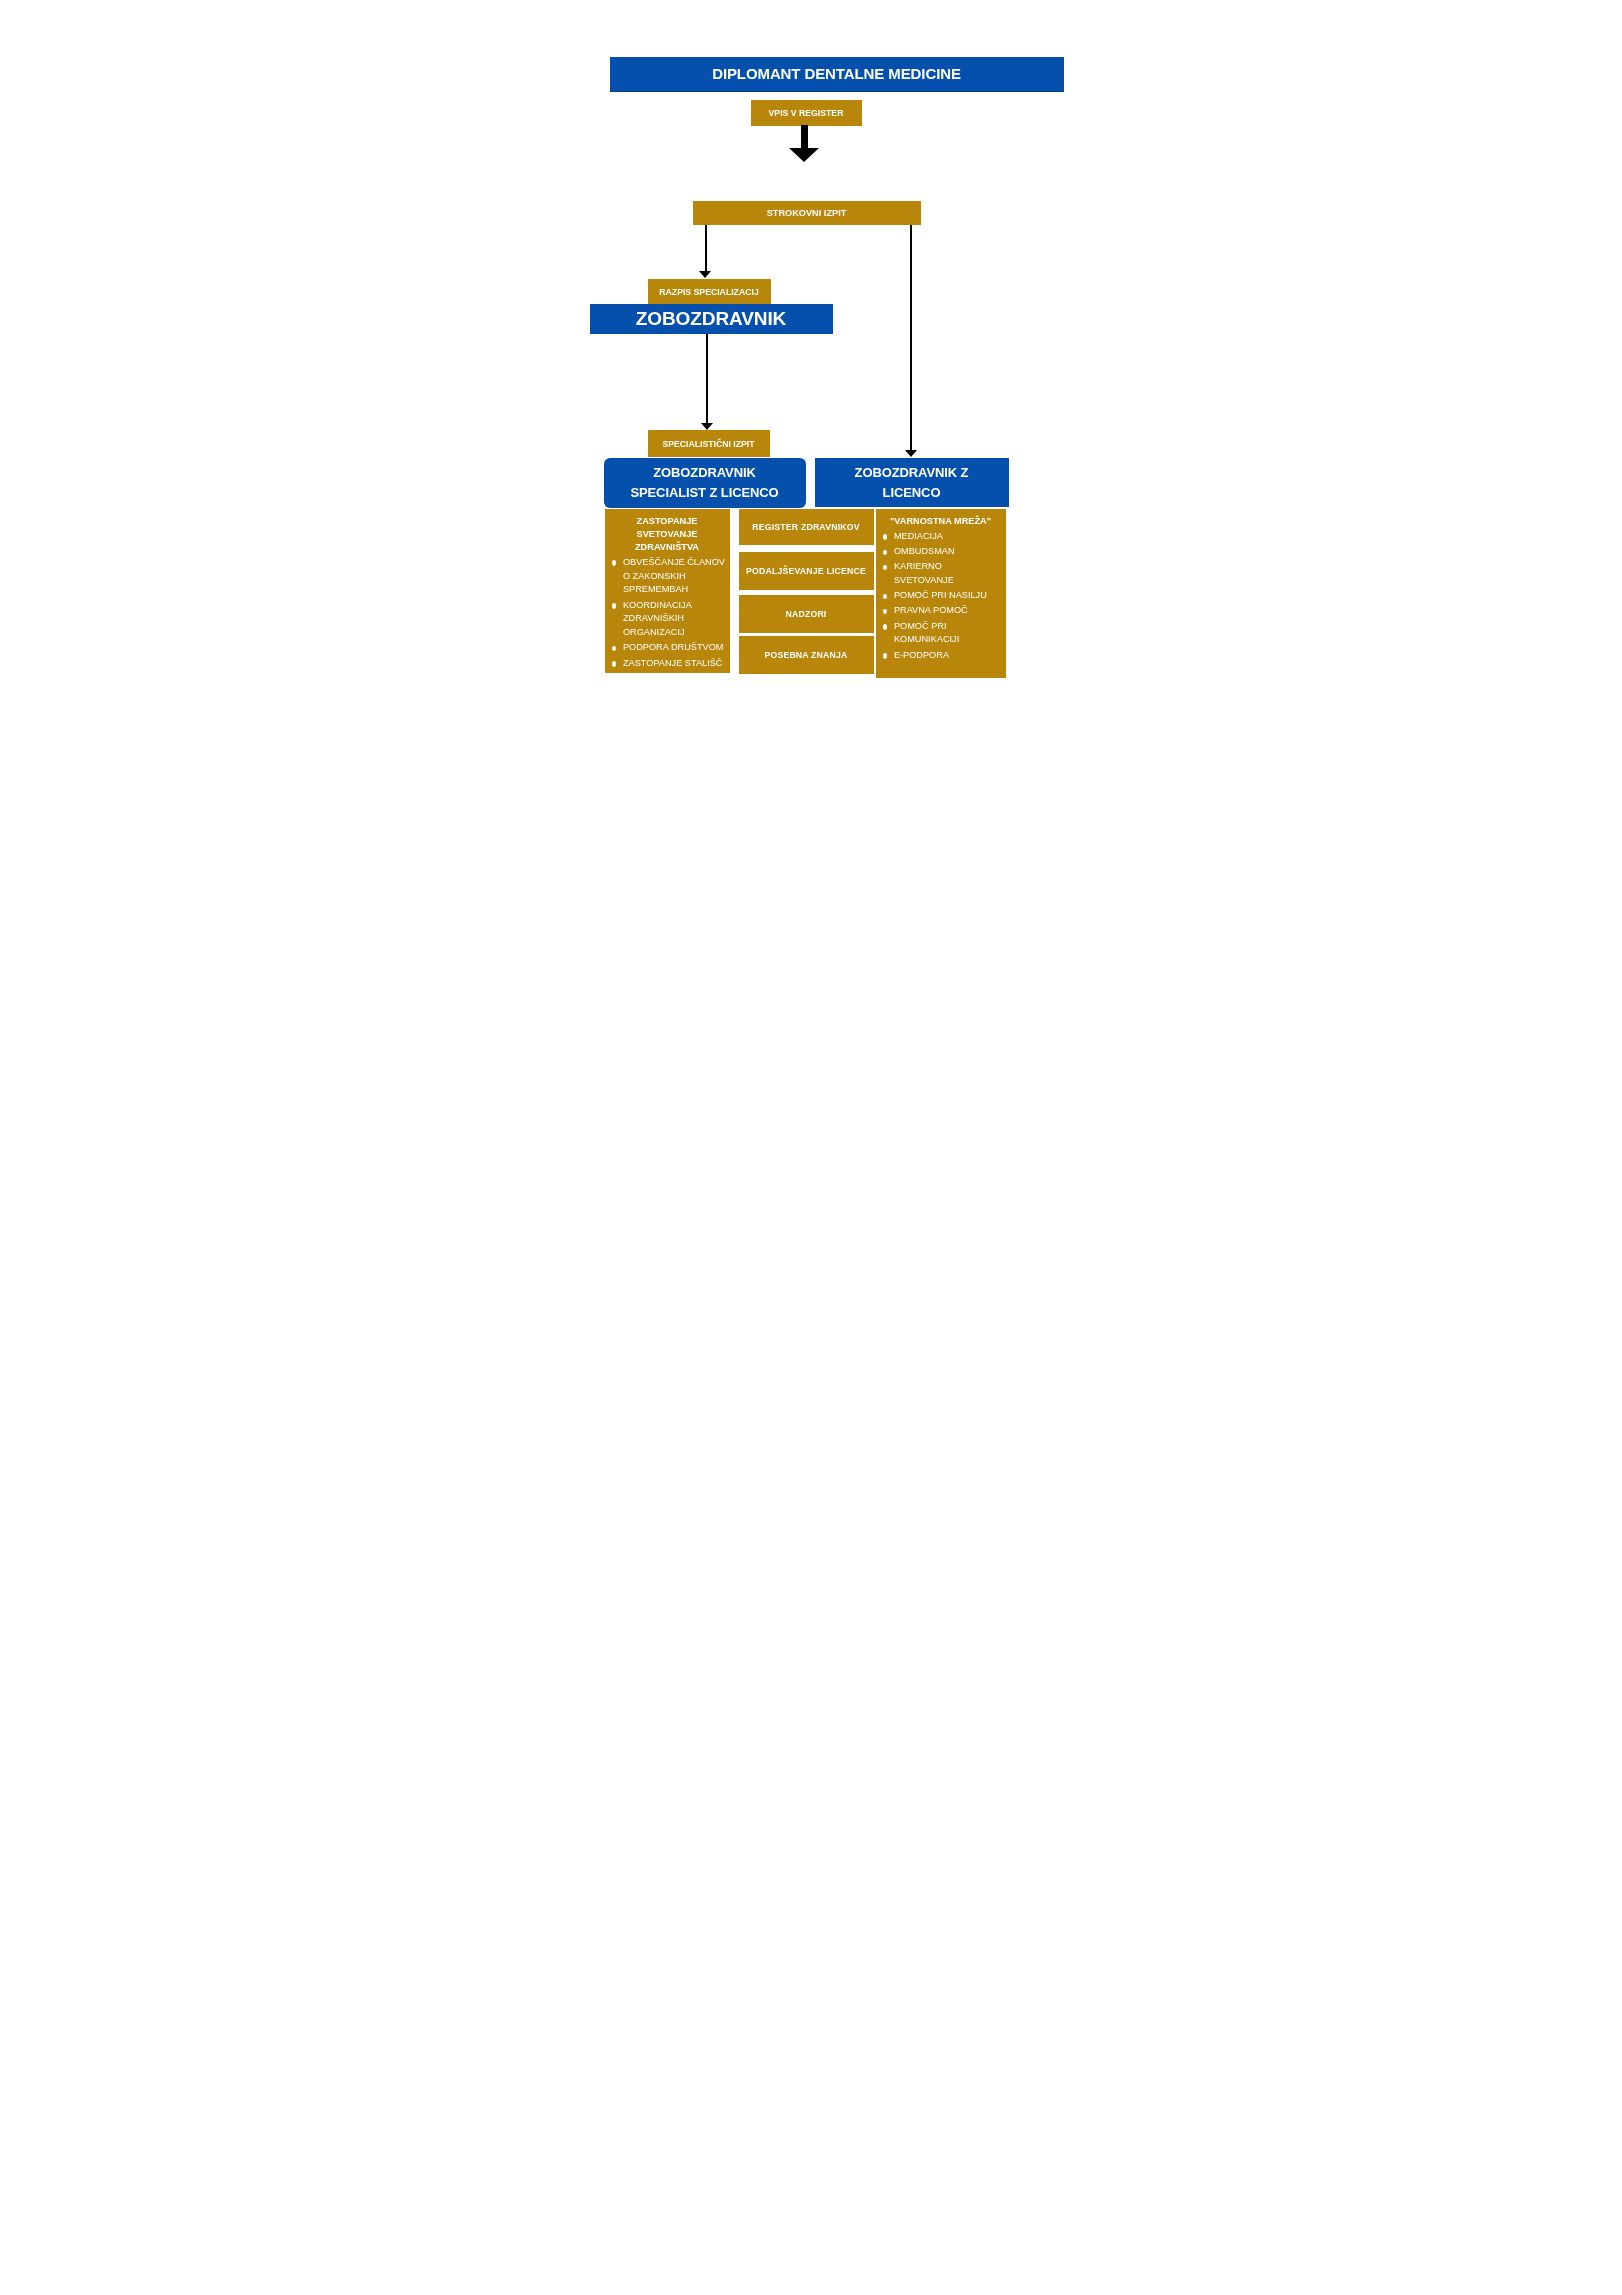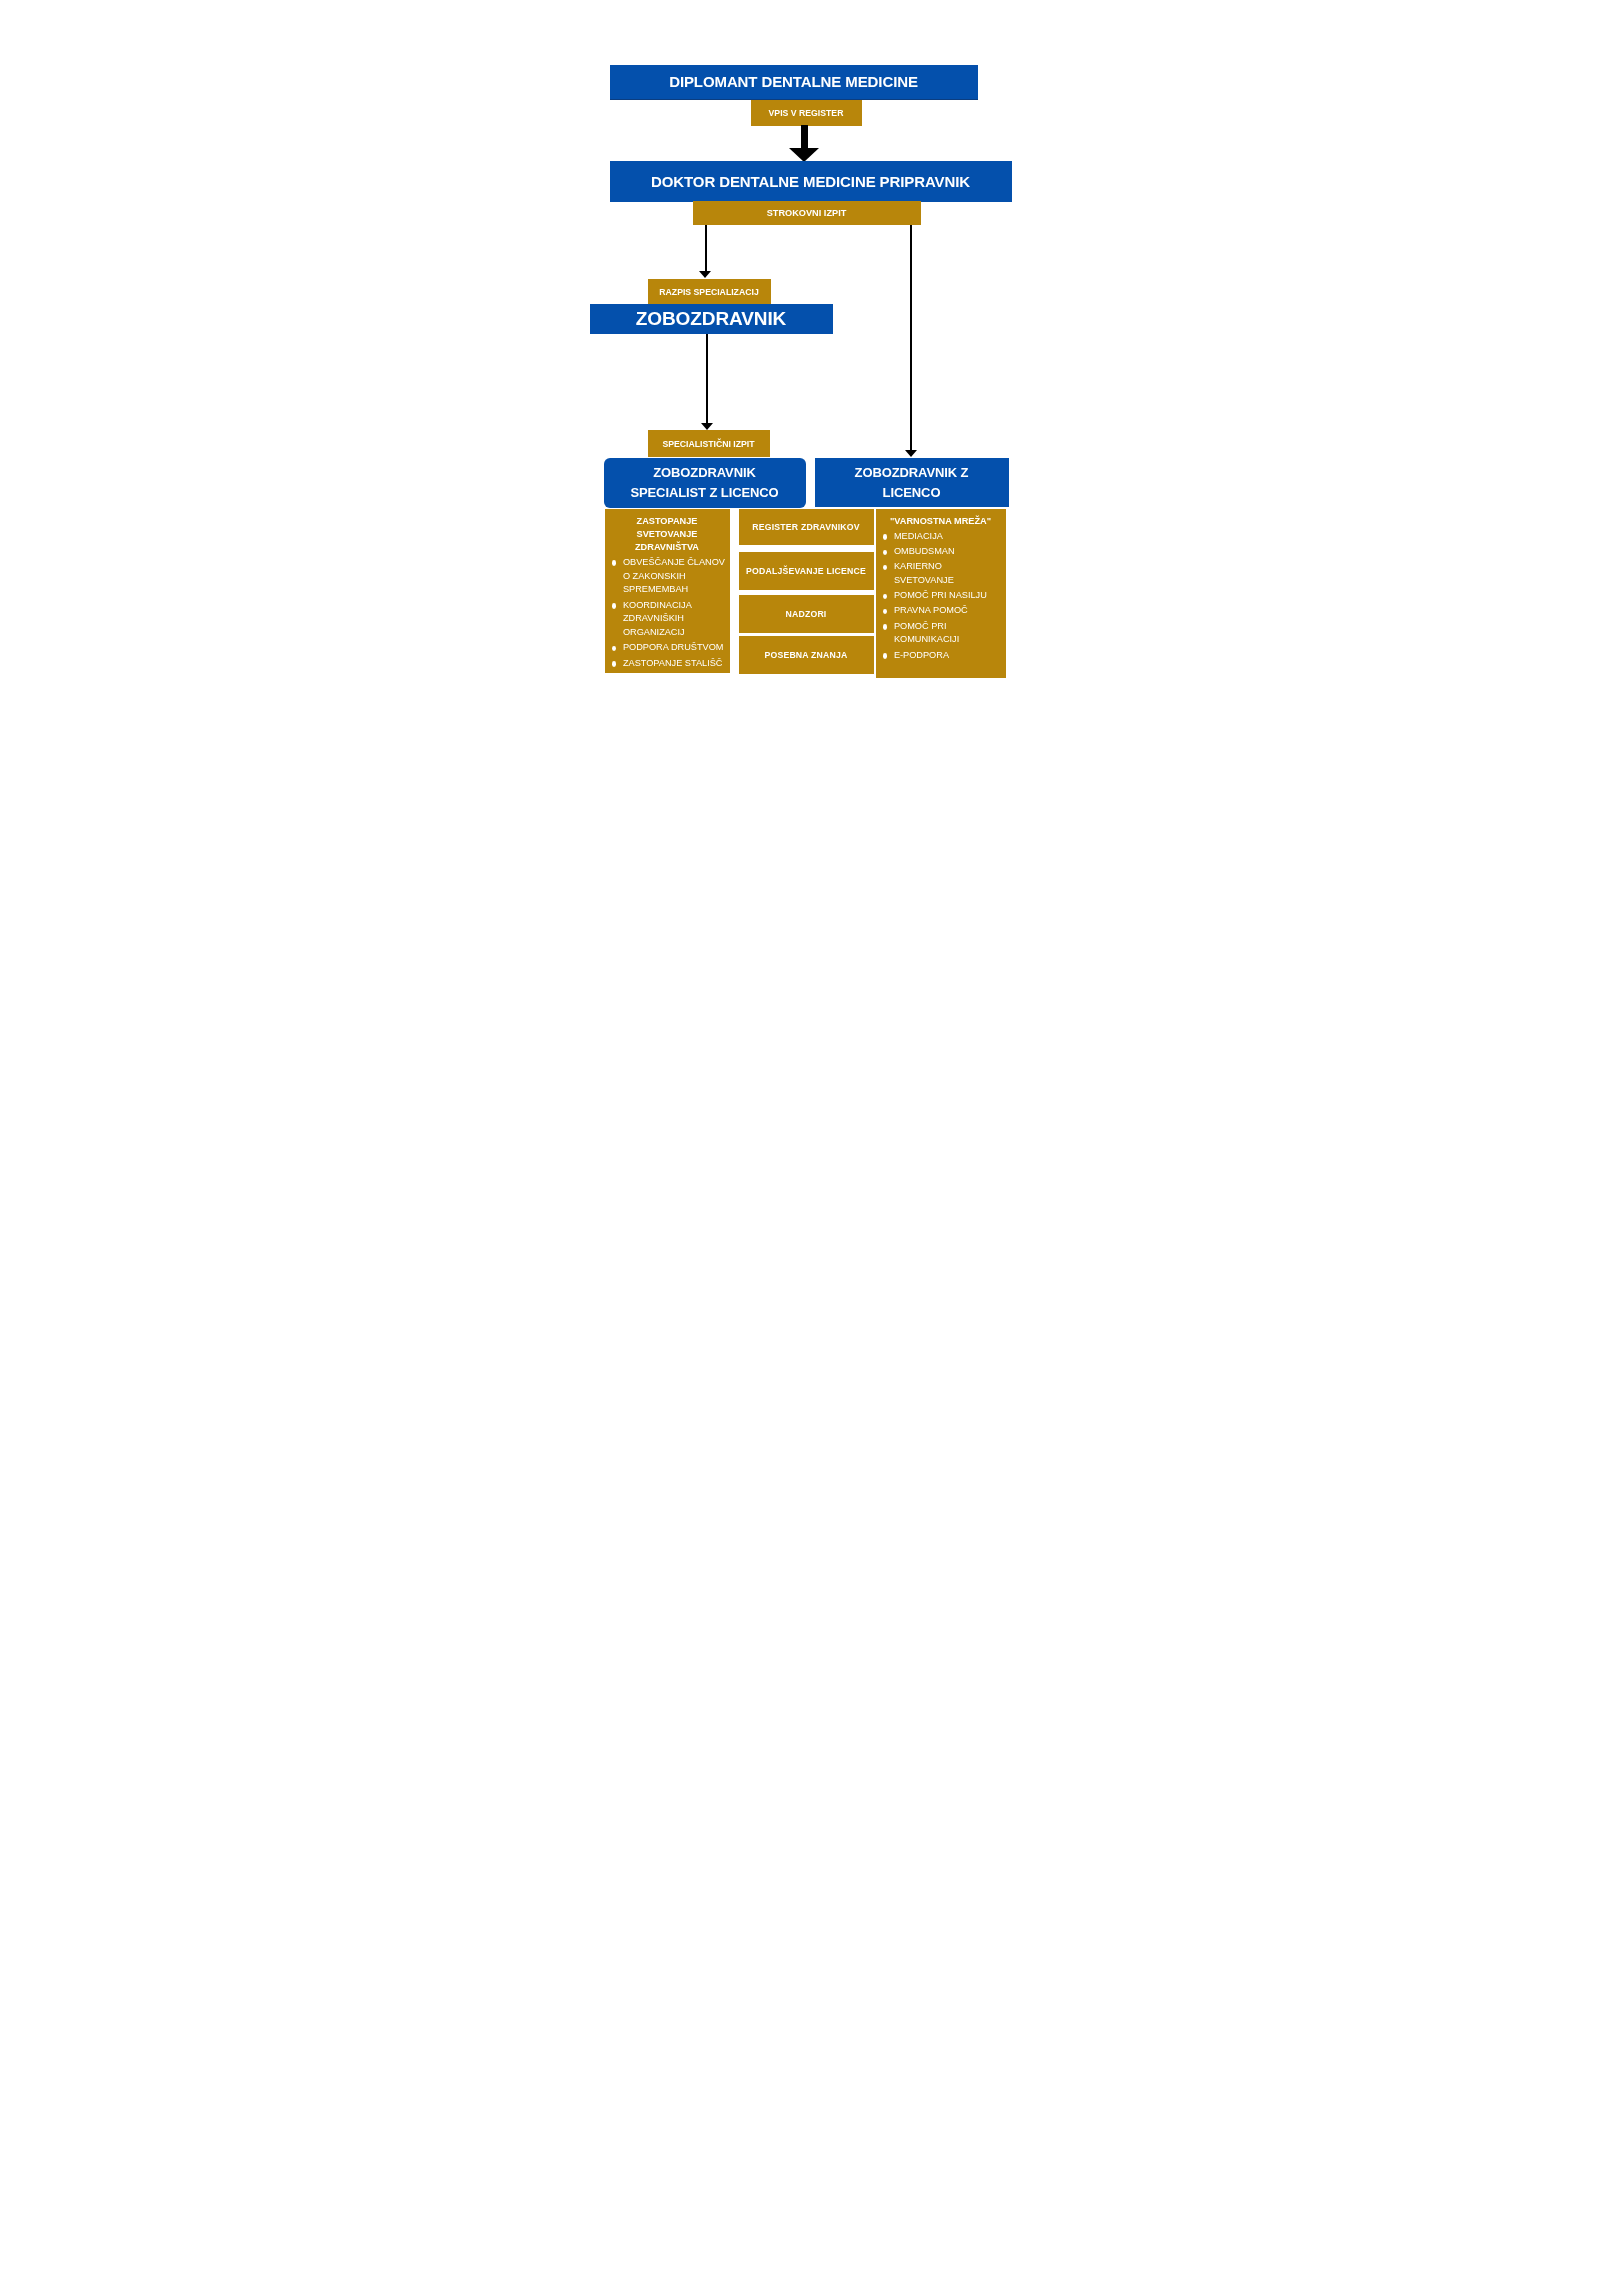--- a/index.html
+++ b/index.html
@@ -60,21 +60,21 @@
     border-top: 7.8px solid var(--arrow);
   }
   .tri.big {
     border-left: 15px solid transparent;
     border-right: 15px solid transparent;
     border-top: 14.2px solid var(--arrow);
   }
   #arrow1-shaft { position: absolute; left: 242px; top: 125px; width: 7.3px; height: 23.4px; background: var(--arrow); }
   #arrow1-head  { left: 230px; top: 148px; }
 
-  #box-diplomant { left: 51px; top: 65px; width: 368px; height: 35px; line-height: 34px; font-size: 15px; border-bottom: 1.4px solid #0B3D80; }
+  #box-diplomant { left: 51px; top: 57px; width: 454px; height: 35px; line-height: 34px; font-size: 15px; border-bottom: 1.4px solid #0B3D80; }
   #tab-vpis      { left: 192px; top: 100px; width: 111px; height: 26px; line-height: 27px; font-size: 8.7px; }
 
   #box-doktor     { left: 51px; top: 161px; width: 402px; height: 41px; line-height: 41px; font-size: 15px; }
   #tab-strokovni  { left: 134px; top: 201px; width: 228px; height: 24px; line-height: 25px; font-size: 9.2px; }
 
   #lineA { left: 146px; top: 225px; height: 47px; }
   #headA { left: 140px; top: 271px; }
   #tab-razpis { left: 89px; top: 279px; width: 123px; height: 25px; line-height: 26px; font-size: 8.7px; }
   #box-specializant { left: 31px; top: 304px; width: 243px; height: 30px; line-height: 30px; font-size: 19px; }
 
@@ -153,21 +153,20 @@
 
 <div class="page">
 
 
   <div class="blue-bar" id="box-diplomant">DIPLOMANT DENTALNE MEDICINE</div>
   <div class="gold-tab" id="tab-vpis">VPIS V REGISTER</div>
 
   <div id="arrow1-shaft"></div>
   <div class="tri big" id="arrow1-head"></div>
 
-  <div class="blue-bar" id="box-doktor">DOKTOR DENTALNE MEDICINE PRIPRAVNIK</div>
   <div class="gold-tab" id="tab-strokovni">STROKOVNI IZPIT</div>
 
   <div class="vline" id="lineA"></div>
   <div class="tri small" id="headA"></div>
 
   <div class="gold-tab" id="tab-razpis">RAZPIS SPECIALIZACIJ</div>
   <div class="blue-bar" id="box-specializant">ZOBOZDRAVNIK SPECIALIZANT</div>
 
   <div class="vline" id="lineB"></div>
   <div class="tri small" id="headB"></div>

